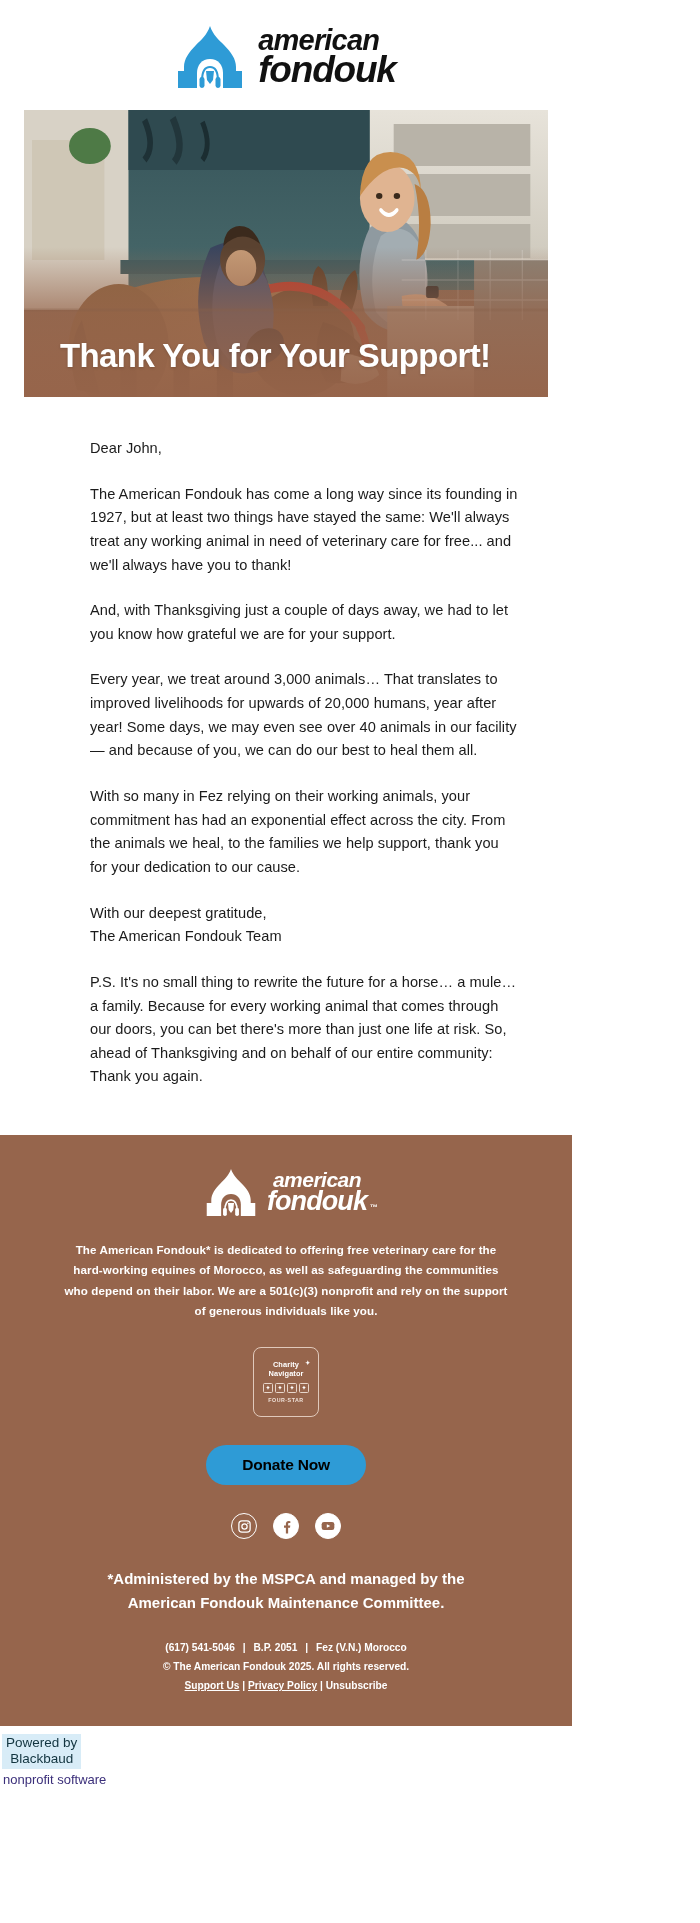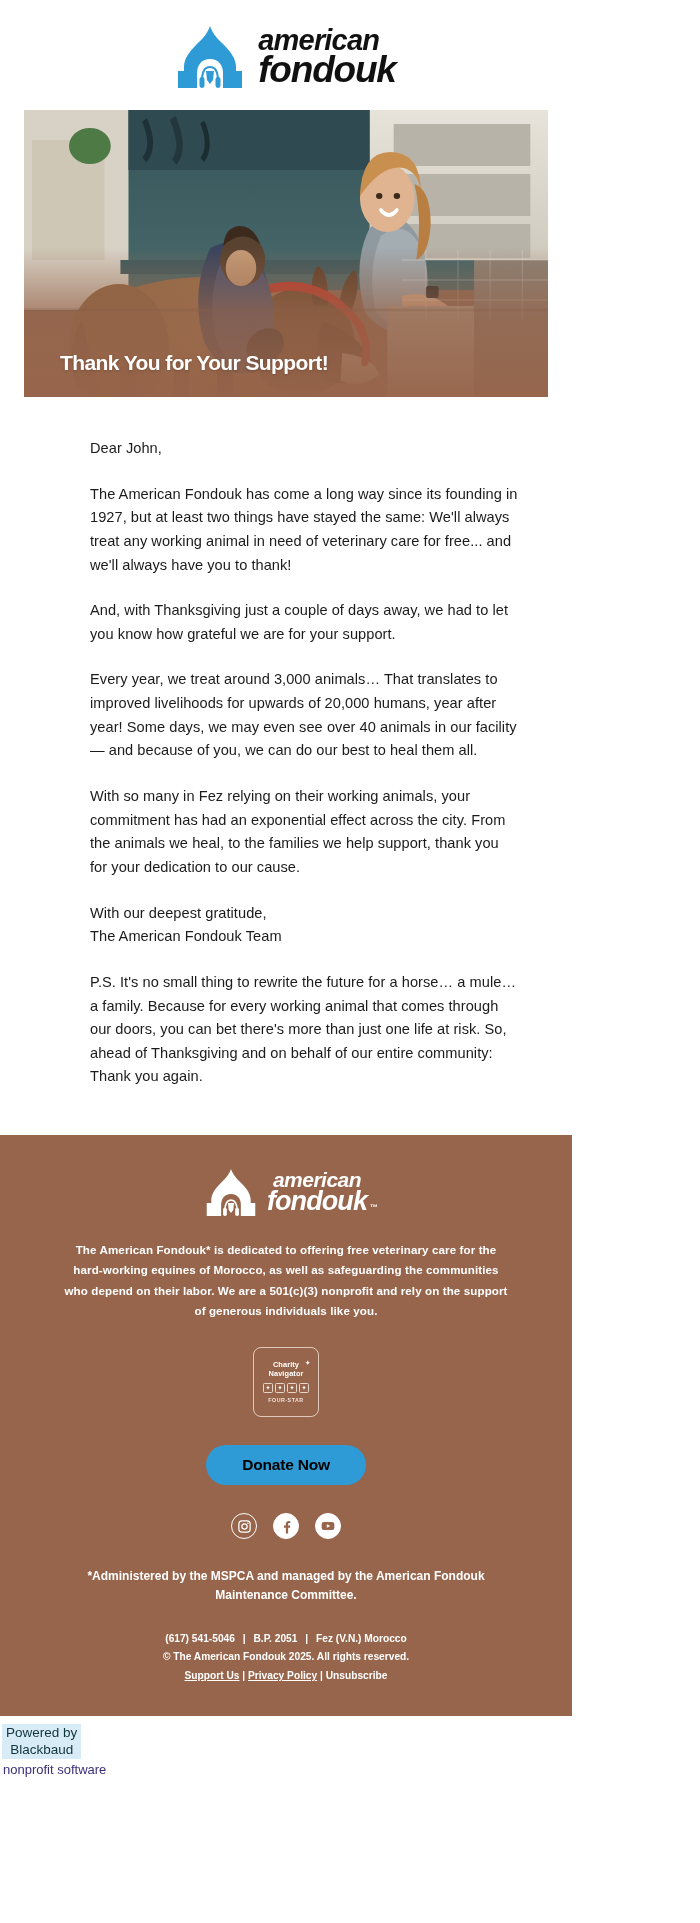--- a/index.html
+++ b/index.html
@@ -41,21 +41,21 @@
     background: #6b5344;
   }
   .hero-photo { position: absolute; inset: 0; }
   .hero-photo svg { width: 100%; height: 100%; display: block; }
   .hero-fade {
     position: absolute; left: 0; right: 0; bottom: 0; height: 150px;
     background: linear-gradient(to bottom, rgba(150,100,74,0) 0%, rgba(150,100,74,0.72) 45%, rgba(150,100,74,0.95) 100%);
   }
   .hero-title {
     position: absolute; left: 36px; right: 20px; bottom: 22px;
-    color: #ffffff; font-size: 21px; font-weight: 700;
+    color: #ffffff; font-size: 33px; font-weight: 700;
     letter-spacing: -0.6px;
     text-shadow: 0 1px 3px rgba(0,0,0,0.18);
   }
 
   
   .body-copy {
     padding: 40px 52px 46px 58px;
     background: #ffffff;
     margin-left: 32px;
   }
@@ -159,21 +159,21 @@
     width: 26px; height: 26px; border-radius: 50%;
     border: 1.8px solid #ffffff;
     display: flex; align-items: center; justify-content: center;
   }
   .social.solid { background: #ffffff; border-color: #ffffff; }
   .social svg { display: block; }
 
   .admin-note {
     margin: 28px auto 0 auto;
     max-width: 400px;
-    color: #ffffff; font-size: 12px; font-weight: 700; line-height: 1.6;
+    color: #ffffff; font-size: 15px; font-weight: 700; line-height: 1.6;
   }
   .contact-block {
     margin-top: 24px;
     color: #ffffff; font-size: 10.2px; font-weight: 700; line-height: 1.85;
   }
   .contact-line .sep { padding: 0 5px; }
   .links a {
     color: #ffffff; text-decoration: underline; font-weight: 700;
   }
   .links .nolink { color: #ffffff; text-decoration: none; }

